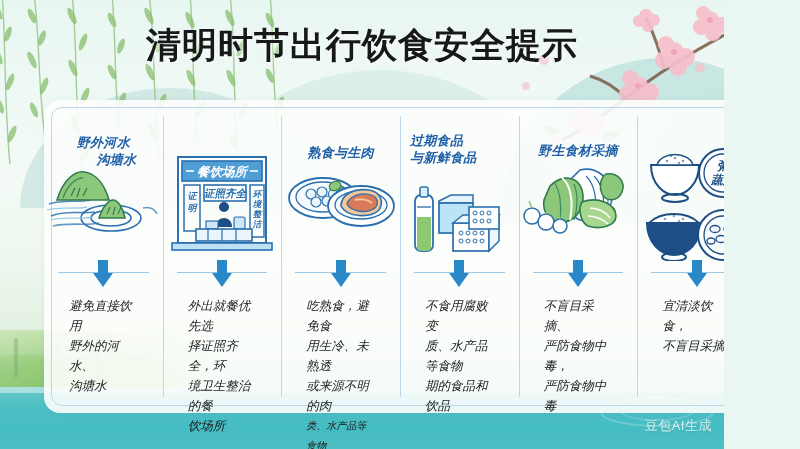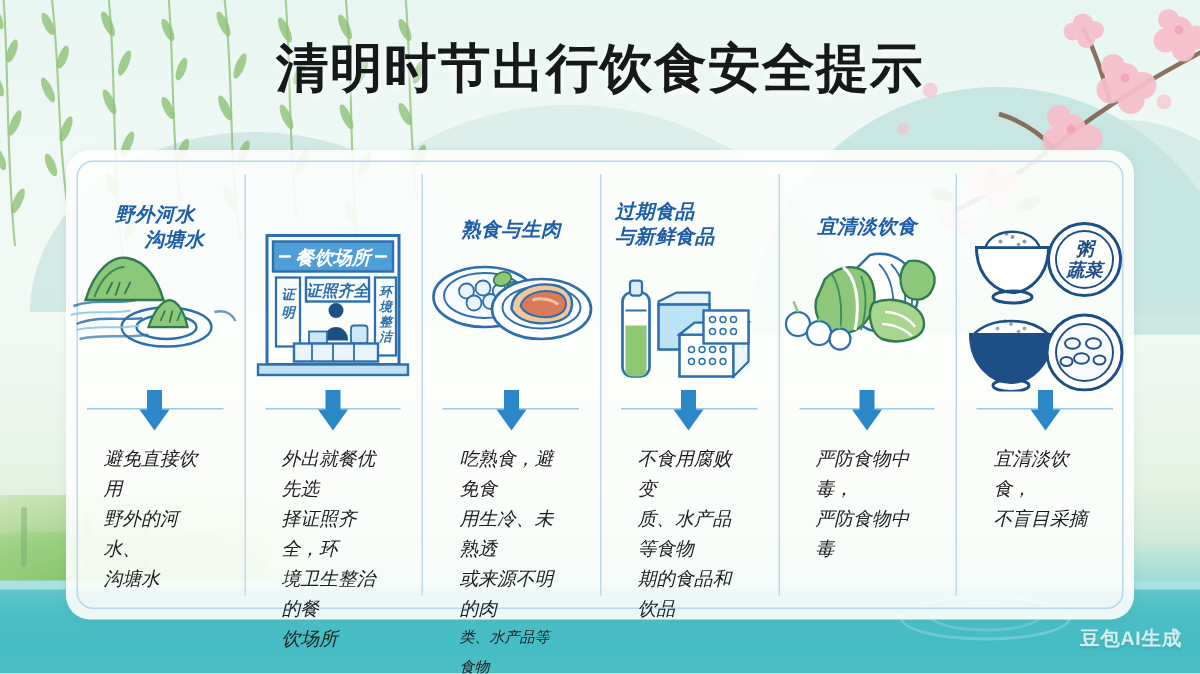--- a/index.html
+++ b/index.html
@@ -2,21 +2,21 @@
 <html><head>
 <meta charset="utf-8">
 <style>
   html,body{margin:0;padding:0;}
   body{
     width:800px;height:449px;overflow:hidden;
     font-family:"Liberation Sans","DejaVu Sans",sans-serif;
     background:#eaf6f2;
     position:relative;
   }
-  #stage{position:absolute;inset:0;width:800px;height:449px;overflow:hidden;}
+  #stage{position:absolute;inset:0;width:724px;height:449px;overflow:hidden;}
 
   
   .bg-base{position:absolute;inset:0;
     background:linear-gradient(180deg,#e8f6f1 0%,#eef8f4 18%,#f3faf6 40%,#eef7ef 58%,#e4f2e2 72%,#cfead9 80%,#9fdcd6 86%,#63c8c8 92%,#49bfc3 100%);}
   .mountain{position:absolute;border-radius:50% 50% 0 0/100% 100% 0 0;}
   .m1{left:20px;top:88px;width:300px;height:120px;background:#b9ddd9;opacity:.55;}
   .m2{left:200px;top:70px;width:360px;height:150px;background:#c9e6e2;opacity:.5;}
   .m3{left:500px;top:58px;width:330px;height:165px;background:#a9d8d3;opacity:.55;}
   .m4{left:640px;top:80px;width:220px;height:130px;background:#c4e4e0;opacity:.6;}
 
@@ -62,21 +62,21 @@
 
   .hrule{position:absolute;left:14px;right:14px;top:172px;height:1px;background:#9cc9e8;}
   .arrow{position:absolute;top:160px;left:50%;transform:translateX(-50%);width:22px;height:27px;}
 
   .col-body{position:absolute;left:0;right:0;top:196px;bottom:10px;
     padding:0 25px;color:#1b1c1e;
     font-size:12.5px;line-height:20px;}
 
   
   .wm{position:absolute;right:12px;bottom:14px;color:rgba(255,255,255,.78);
-    font-size:13px;font-weight:bold;letter-spacing:.5px;z-index:7;
+    font-size:13px;font-weight:normal;letter-spacing:.5px;z-index:7;
     text-shadow:0 1px 2px rgba(0,0,0,.10);}
 </style>
 </head>
 <body>
 
 <div id="stage">
 
   <div class="bg-base"></div>
   <div class="mountain m1"></div>
   <div class="mountain m2"></div>
@@ -406,21 +406,21 @@
         <div class="col-body">
           <div>不食用腐败变</div>
           <div>质、水产品等食物</div>
           <div>期的食品和饮品</div>
         </div>
       </div>
 
       <div class="col">
         <div class="col-top">
           <div class="col-head" style="top:42px">
-            <div>宜清淡饮食</div>
+            <div>野生食材采摘</div>
           </div>
           <div class="art">
             <svg width="116" height="82" viewBox="0 0 116 82">
               <path d="M60 14 C 76 10, 92 22, 92 40 C 92 58, 76 68, 60 64 C 48 60, 44 40, 48 26 Z" fill="#ffffff" stroke="#2b6fae" stroke-width="1.6"></path>
               <g stroke="#2b6fae" stroke-width="1.2" fill="none">
                 <path d="M66 20 C 74 28, 78 42, 74 60"></path>
                   <path d="M74 20 C 82 28, 86 42, 82 58"></path>
                   <path d="M82 24 C 88 32, 90 44, 86 54"></path>
               </g>
               <path d="M30 30 C 42 18, 58 20, 62 34 C 66 48, 58 64, 44 66 C 30 68, 22 56, 24 44 Z" fill="#8cc77a" stroke="#2f7a4f" stroke-width="1.6"></path>
@@ -444,20 +444,21 @@
               </g>
               <path d="M86 18 C 98 16, 106 26, 102 36 C 98 46, 86 46, 82 38 C 79 31, 80 22, 86 18 Z" fill="#8cc77a" stroke="#2f7a4f" stroke-width="1.5"></path>
             </svg>
           </div>
         </div>
         <div class="hrule"></div>
         <svg class="arrow" viewBox="0 0 22 27">
           <path d="M6 0 h10 v13 h5 L11 27 L1 13 h5 Z" fill="#2a87c8"></path>
         </svg>
         <div class="col-body">
+          <div>不盲目采摘、</div>
           <div>严防食物中毒，</div>
           <div>严防食物中毒</div>
         </div>
       </div>
 
       <div class="col">
         <div class="col-top">
           <div class="art" style="bottom:4px;height:128px">
             <svg width="108" height="126" viewBox="0 0 108 126">
 

